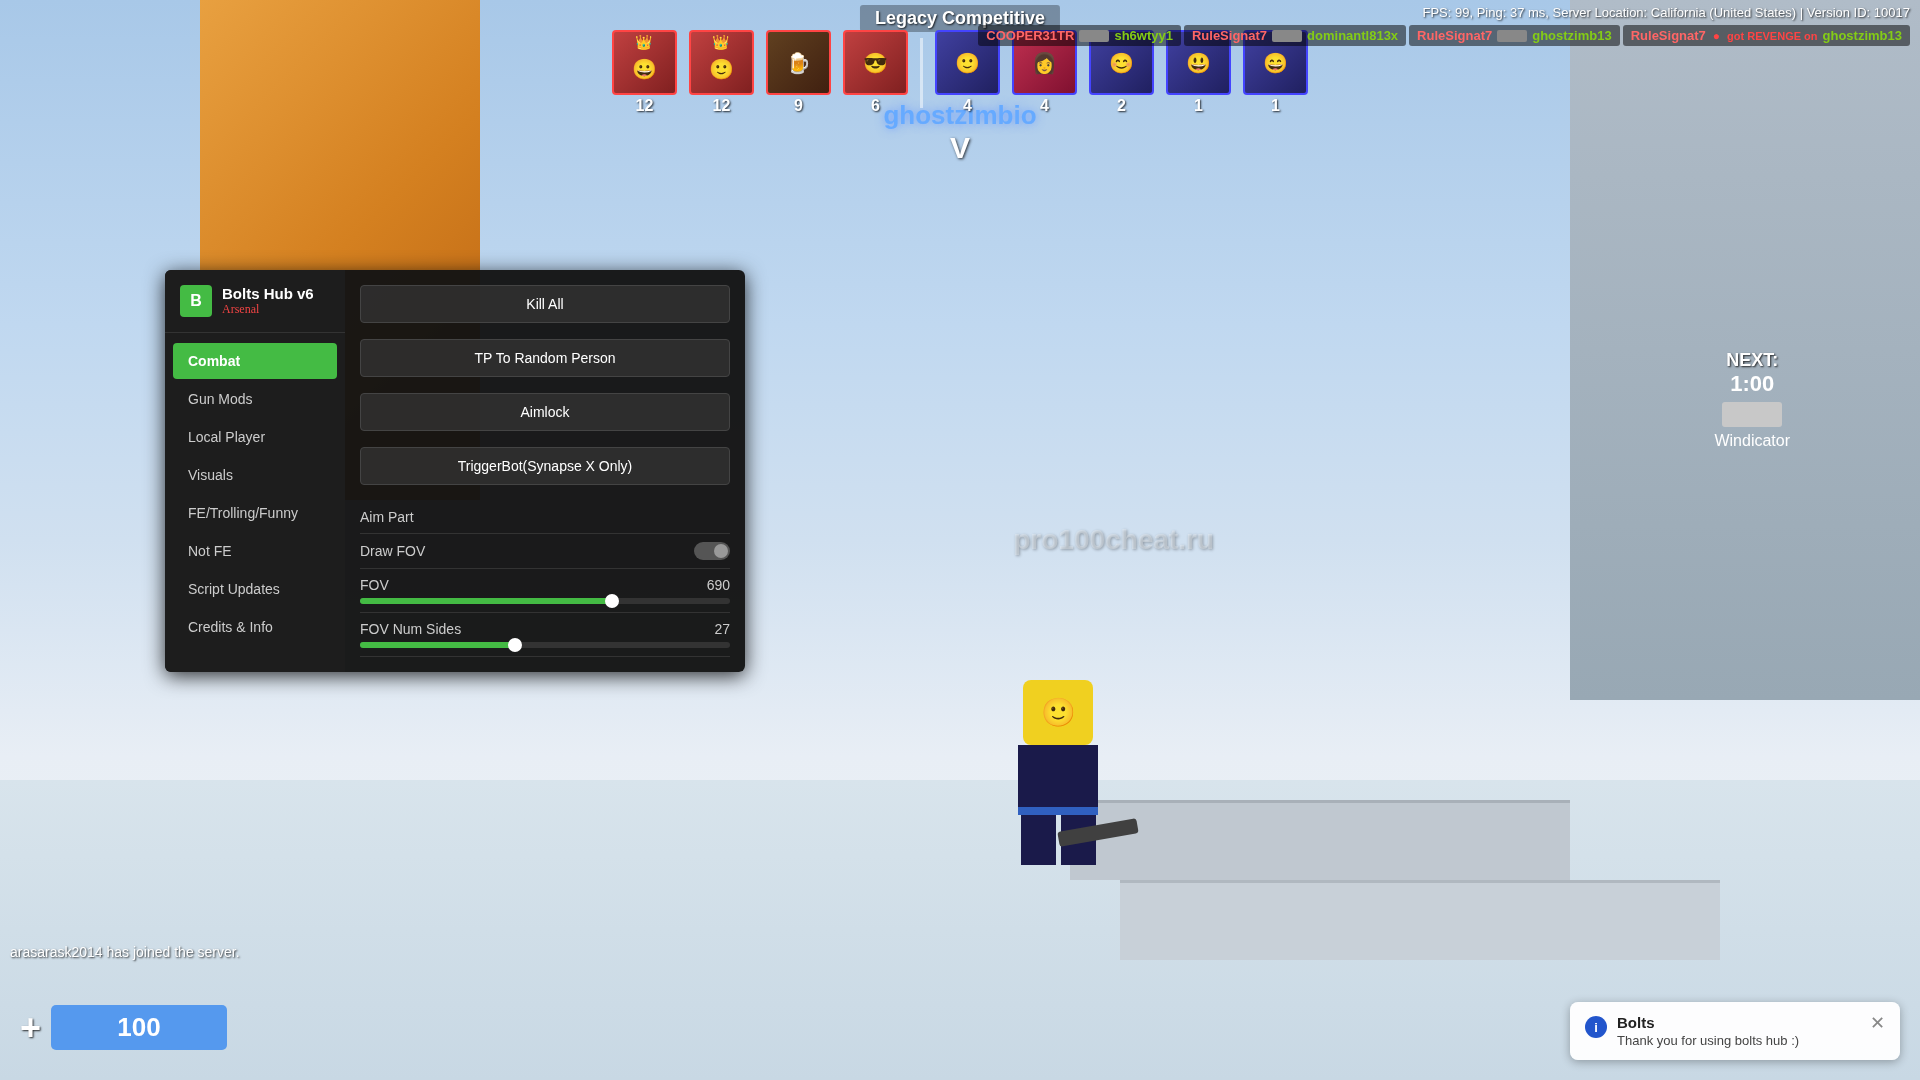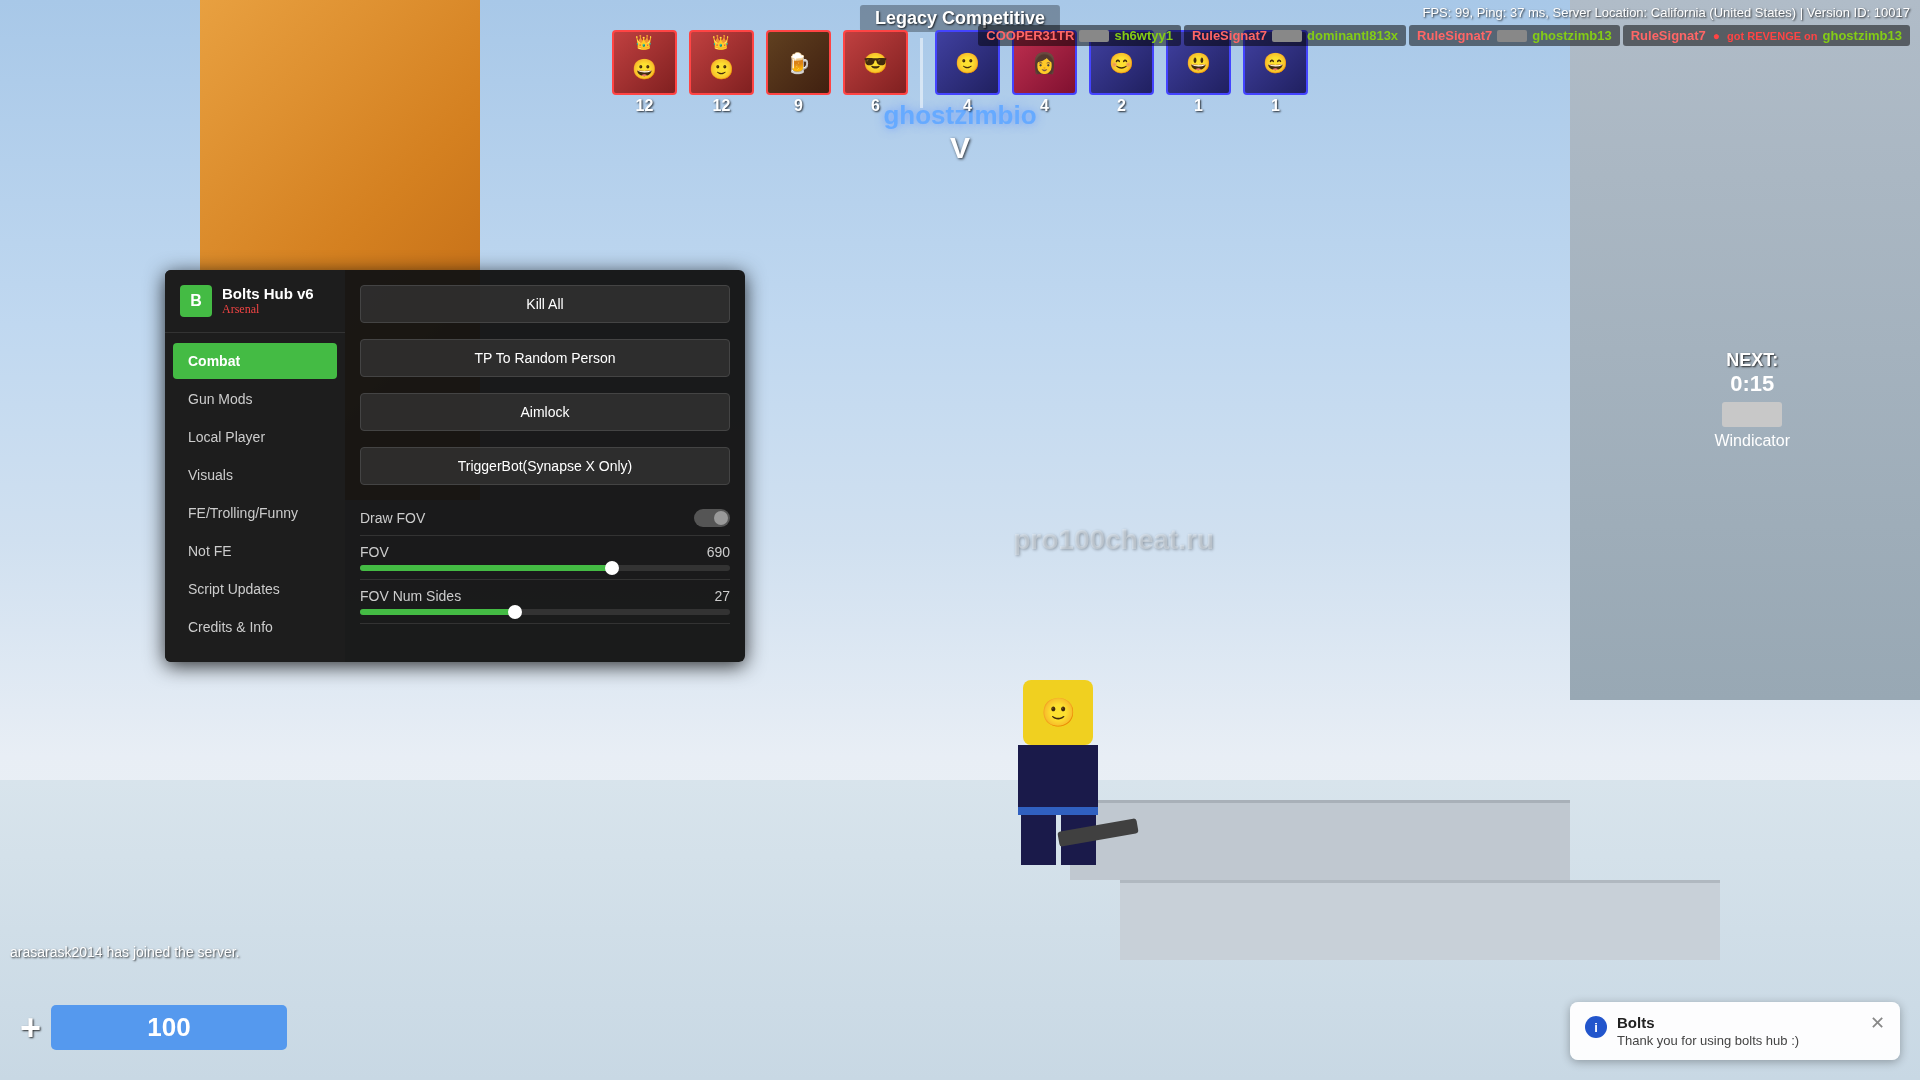--- a/index.html
+++ b/index.html
@@ -356,21 +356,21 @@
     }
 
     .health-plus {
       color: white;
       font-size: 36px;
       font-weight: bold;
       text-shadow: 1px 1px 2px rgba(0,0,0,0.8);
     }
 
     .health-bar-bg {
-      width: 236px;
+      width: 176px;
       height: 45px;
       background: #5599ee;
       border-radius: 5px;
       display: flex;
       align-items: center;
       justify-content: center;
     }
 
     .health-value {
       color: white;
@@ -707,21 +707,21 @@
   <div class="kill-entry">
     <span class="name-red">RuleSignat7</span>
     <span style="color:#ff4444;font-size:12px;margin:0 2px;">●</span>
     <span class="revenge-badge">got REVENGE on</span>
     <span class="name-blue">ghostzimb13</span>
   </div>
 </div>
 
 <div id="next-weapon">
   <div class="next-label">NEXT:</div>
-  <div class="next-timer">0:15</div>
+  <div class="next-timer">1:00</div>
   <div class="next-gun-shape"></div>
   <div class="next-gun-name">Windicator</div>
 </div>
 
 <div id="chat-msg">arasarask2014 has joined the server.</div>
 
 <div id="health-bar">
   <span class="health-plus">+</span>
   <div class="health-bar-bg">
     <span class="health-value">100</span>
@@ -762,20 +762,23 @@
     <button class="menu-btn">Kill All</button>
     <button class="menu-btn">TP To Random Person</button>
     <button class="menu-btn">Aimlock</button>
     <button class="menu-btn">TriggerBot(Synapse X Only)</button>
 
     
 
     
 
     
+    <div class="aim-part-row">
+      <span class="aim-part-label">Aim Part</span>
+    </div>
 
     
     <div class="menu-row">
       <span class="menu-row-label">Draw FOV</span>
       <div class="toggle off">
         <div class="toggle-thumb"></div>
       </div>
     </div>
 
     

